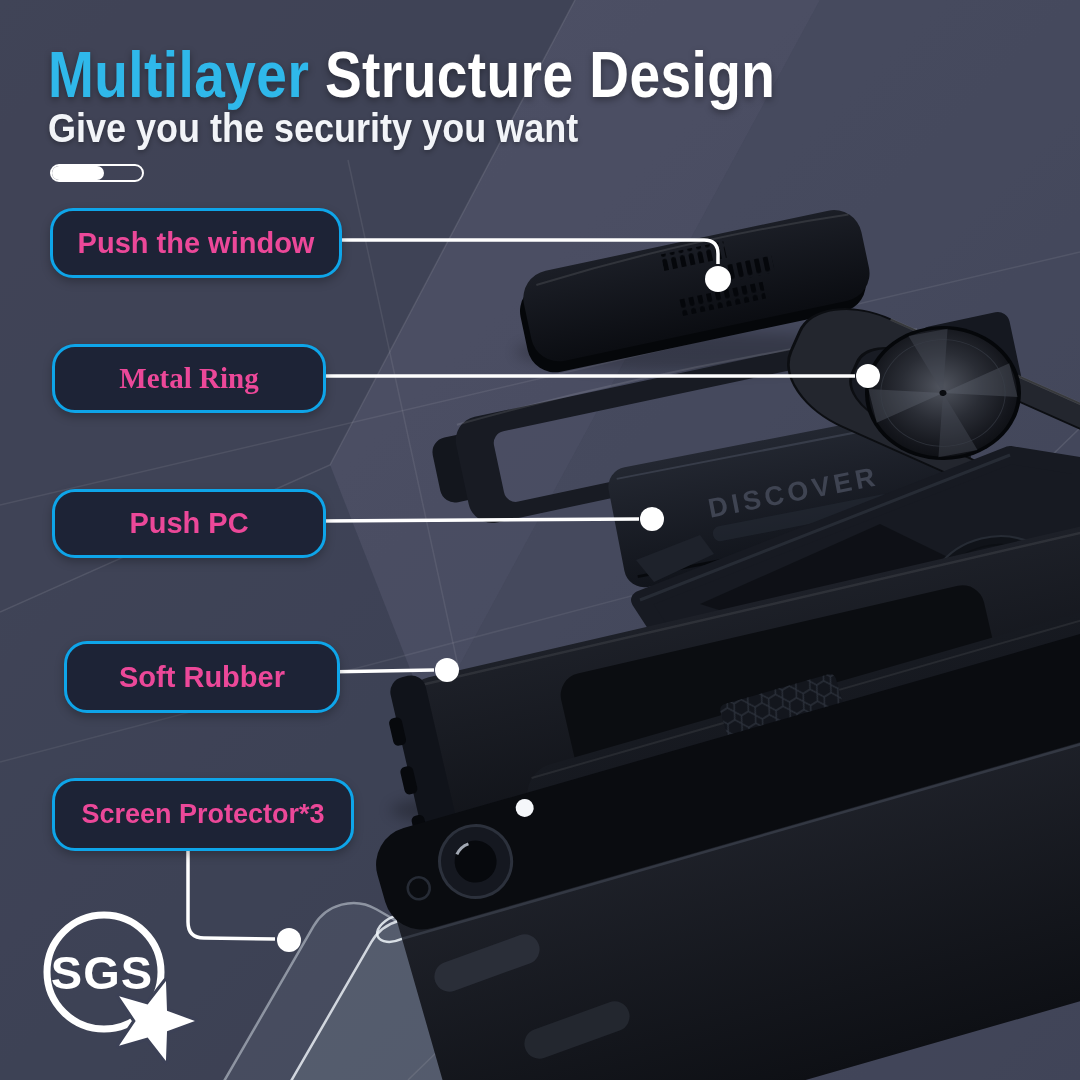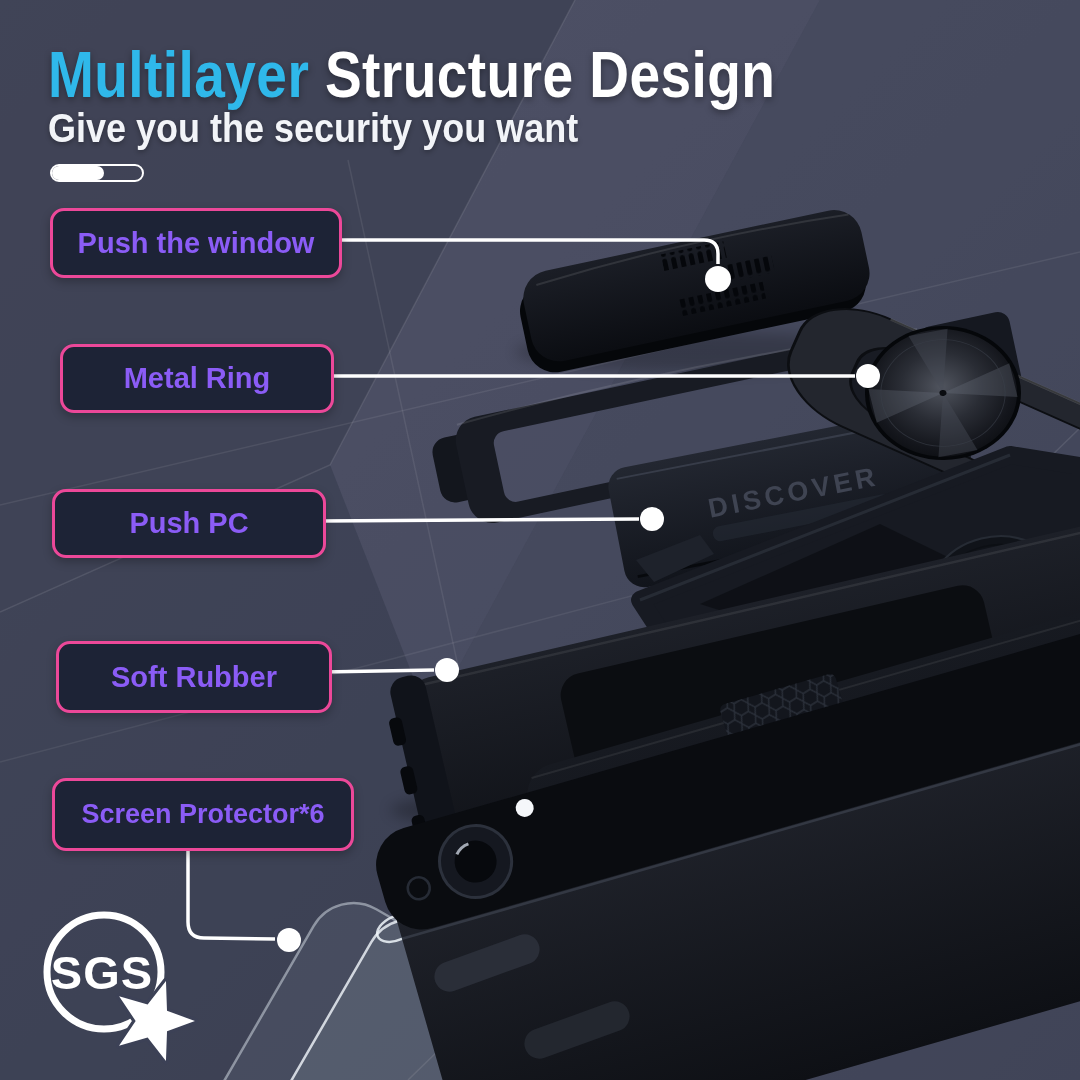--- a/index.html
+++ b/index.html
@@ -23,28 +23,28 @@
     text-shadow:0 2px 6px rgba(0,0,0,.3);
   }
   .pill{
     position:absolute;left:50px;top:164px;width:90px;height:14px;
     border:2px solid #fff;border-radius:9px;
   }
   .pill-fill{position:absolute;left:0;top:0;bottom:0;width:58%;background:#fff;border-radius:7px;}
   
   .callout{
     position:absolute;display:flex;align-items:center;justify-content:center;
-    background:#1d2336;border:3px solid #ec4899;border-radius:14px;
-    color:#8b5cf6;font-weight:700;font-size:29px;white-space:nowrap;
+    background:#1d2336;border:3px solid #0ea5e9;border-radius:23px;
+    color:#ec4899;font-weight:700;font-size:29px;white-space:nowrap;
     box-shadow:0 4px 10px rgba(0,0,0,.25);
   }
   .c1{left:50px;top:208px;width:286px;height:64px;}
-  .c2{left:60px;top:344px;width:268px;height:63px;}
+  .c2{left:52px;top:344px;width:268px;height:63px;font-family:Liberation Serif, serif;}
   .c3{left:52px;top:489px;width:268px;height:63px;}
-  .c4{left:56px;top:641px;width:270px;height:66px;}
+  .c4{left:64px;top:641px;width:270px;height:66px;}
   .c5{left:52px;top:778px;width:296px;height:67px;font-size:27px;}
   svg text{font-family:"Liberation Sans",sans-serif;}
 </style>
 </head>
 <body>
 
 <div class="stage">
 
   <svg class="art" viewBox="0 0 1080 1080">
     <defs>
@@ -259,16 +259,16 @@
   <div class="callout c2">
     <span>Metal Ring</span>
   </div>
   <div class="callout c3">
     <span>Push PC</span>
   </div>
   <div class="callout c4">
     <span>Soft Rubber</span>
   </div>
   <div class="callout c5">
-    <span>Screen Protector*6</span>
+    <span>Screen Protector*3</span>
   </div>
 
 </div>
 
 </body></html>

